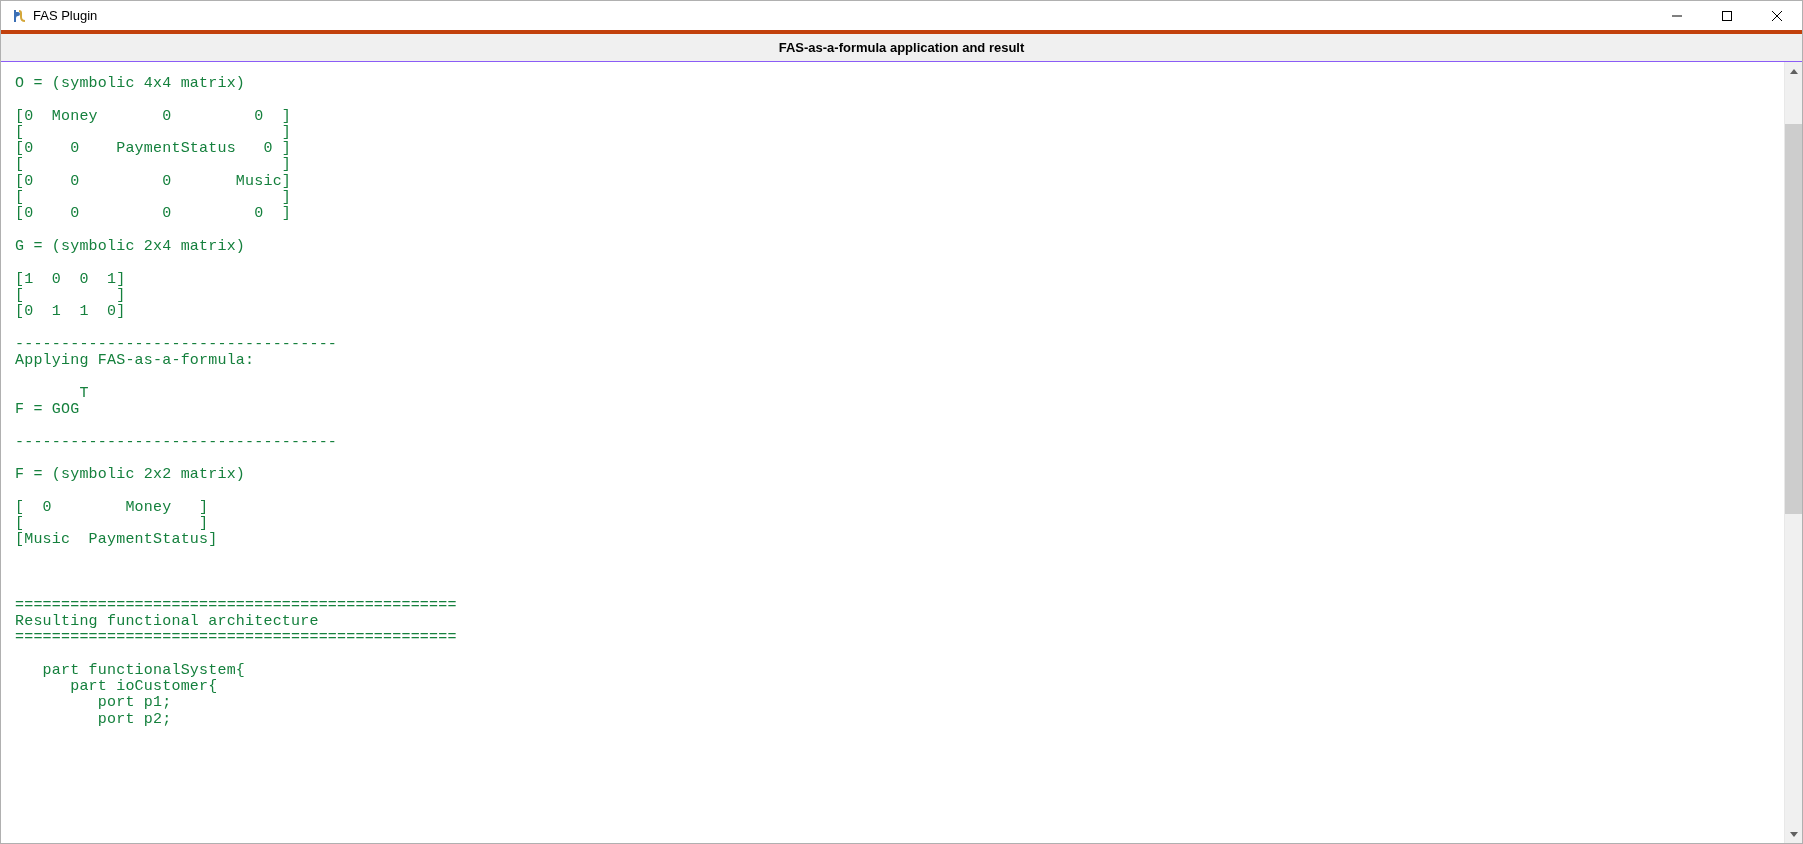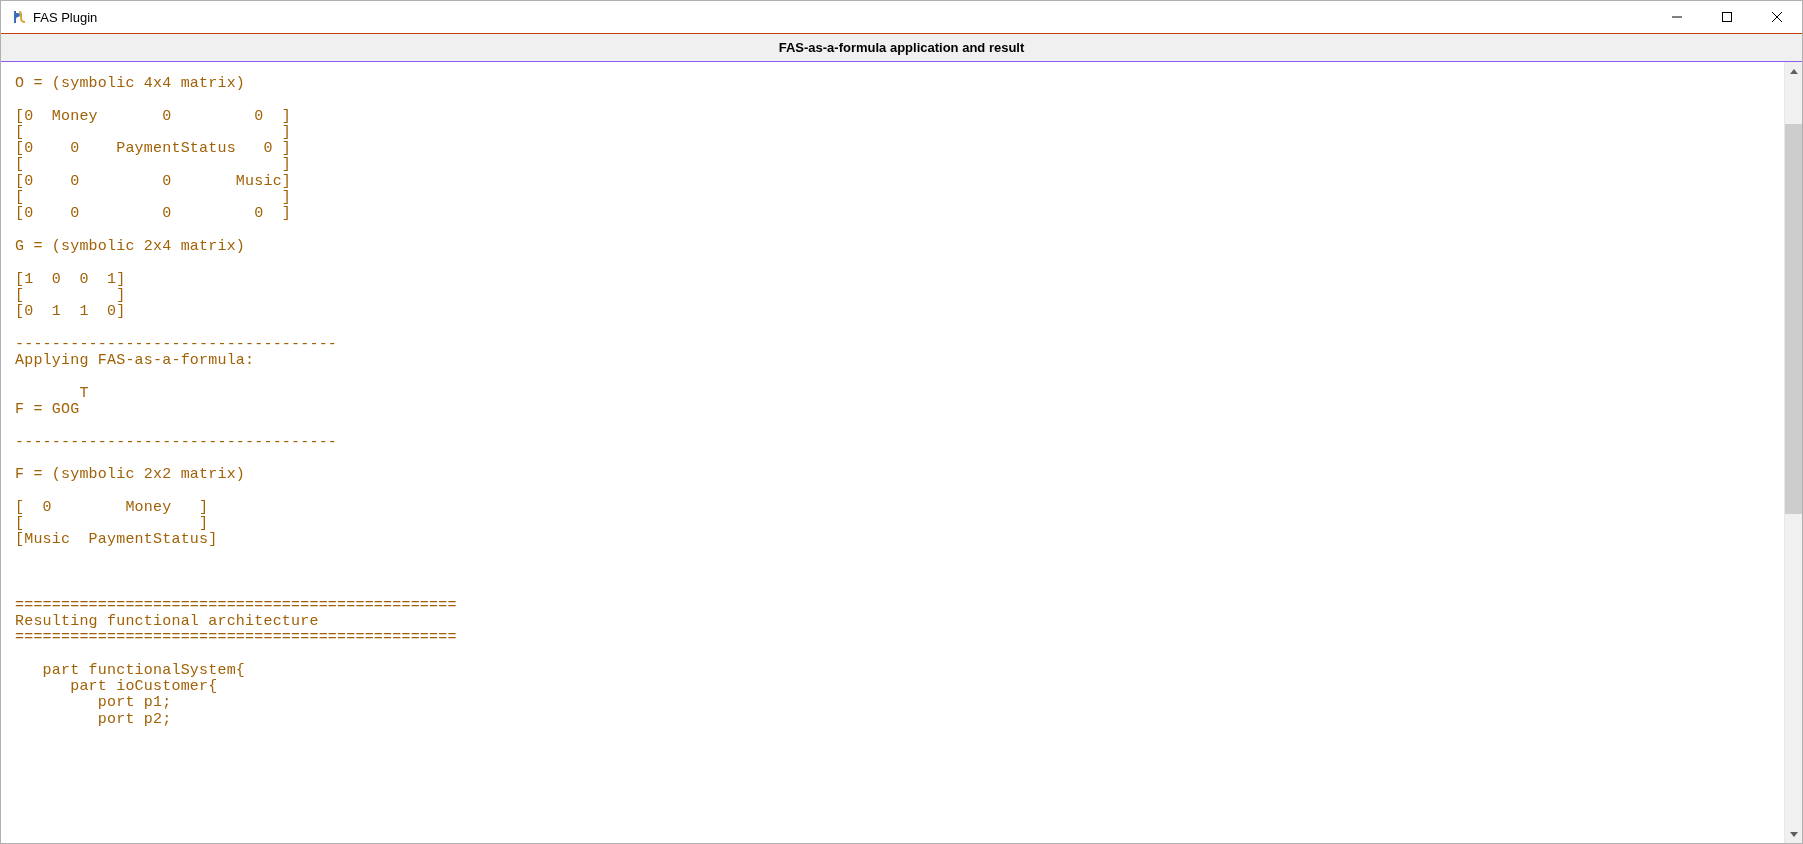--- a/index.html
+++ b/index.html
@@ -13,21 +13,21 @@
       overflow: hidden;
       width: 1803px;
       height: 844px;
       border: 1px solid #b0b0b0;
     }
     .titlebar {
       height: 33px;
       background: #ffffff;
       display: flex;
       align-items: center;
-      border-bottom: 1px solid #c2410c;
+      border-bottom: 4px solid #c2410c;
     }
     .titlebar-icon {
       width: 16px;
       height: 16px;
       margin-left: 10px;
       margin-right: 6px;
     }
     .titlebar-title {
       font-size: 13px;
       color: #000;
@@ -65,21 +65,21 @@
       height: calc(100% - 61px);
       display: flex;
     }
     .content {
       flex: 1;
       padding: 14px 2px 2px 14px;
       font-family: "Courier New", monospace;
       font-size: 15px;
       line-height: 16.3px;
       white-space: pre;
-      color: #a16207;
+      color: #15803d;
       overflow: hidden;
       letter-spacing: 0.2px;
     }
     .scrollbar-track {
       width: 18px;
       height: 100%;
       background: #f0f0f0;
       display: flex;
       flex-direction: column;
       border-left: 1px solid #e8e8e8;

